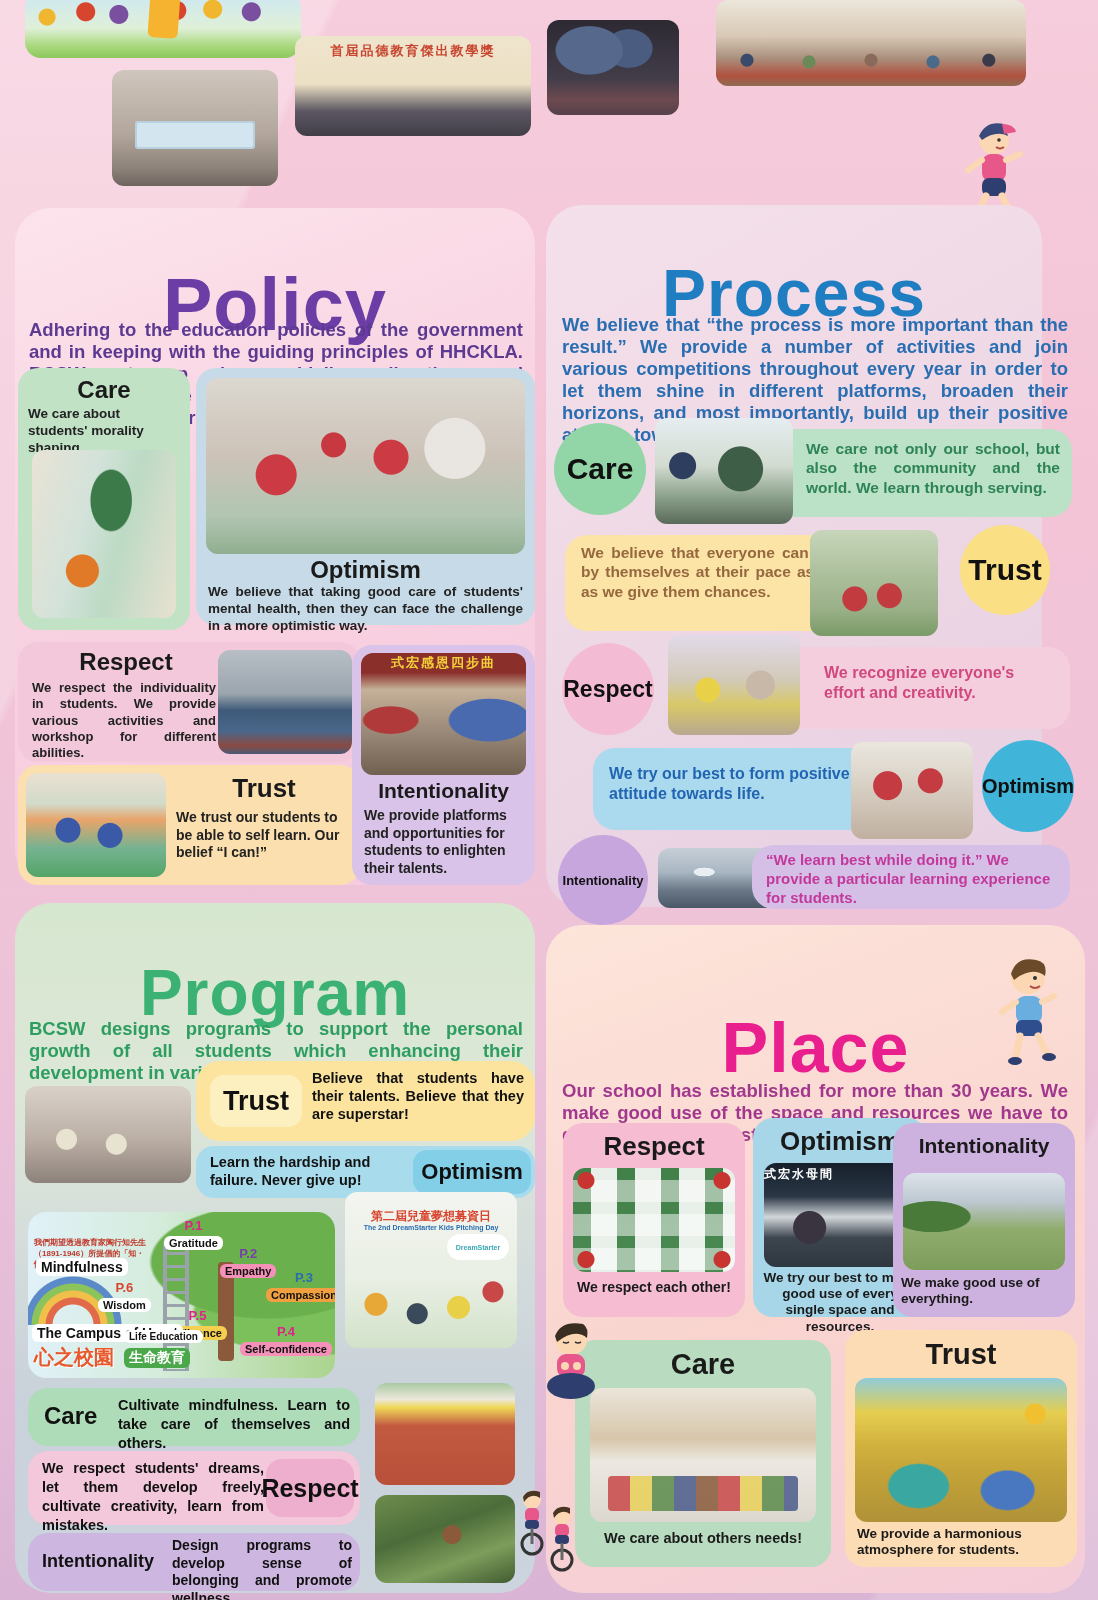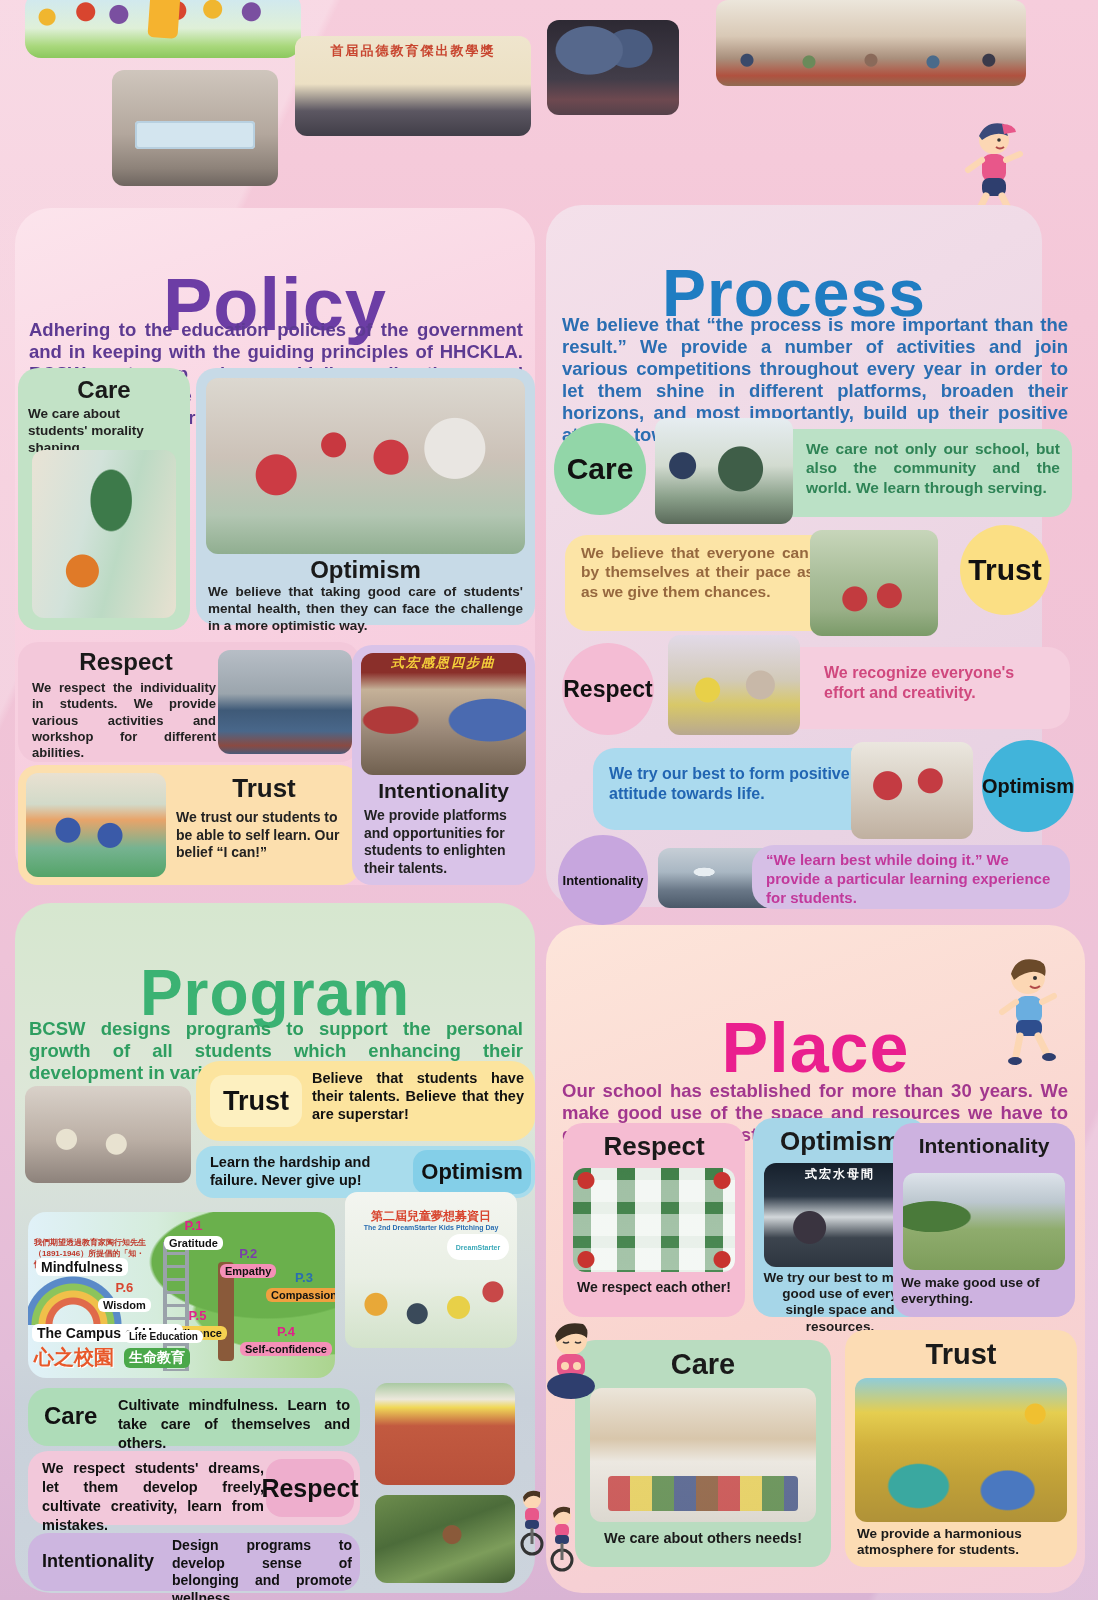--- a/index.html
+++ b/index.html
@@ -103,21 +103,21 @@
       linear-gradient(180deg,#e9e1d1 0%,#d2dac9 30%,#e8a46a 45%,#76b391 72%,#54a468 100%);}
   .p-trust h3{position:absolute;left:160px;top:8px;width:172px;font-size:26px;}
   .p-trust p{position:absolute;left:158px;top:44px;width:178px;font-size:14px;}
   .p-intent{left:337px;top:437px;width:183px;height:240px;background:#d9c3e8;}
   .ph-costume{left:9px;top:8px;width:165px;height:122px;
     background:
       radial-gradient(ellipse at 78% 55%,#4a6ab0 0 22%,transparent 23%),
       radial-gradient(ellipse at 18% 55%,#b03a3a 0 14%,transparent 15%),
       linear-gradient(180deg,#8a2f2a 0%,#8a2f2a 16%,#c5b198 30%,#9a8878 65%,#70604f 100%);}
   .ph-costume .zh{position:absolute;left:0;top:1px;width:100%;text-align:center;
-    color:#f5d03a;font-weight:bold;font-size:13px;letter-spacing:2px;font-style:italic;}
+    color:#f5d03a;font-weight:bold;font-size:13px;letter-spacing:2px;}
   .p-intent h3{position:absolute;left:0;top:134px;width:100%;font-size:21px;}
   .p-intent p{position:absolute;left:12px;top:162px;width:159px;font-size:14px;}
 
   
   .proc-circle-care{left:8px;top:218px;width:92px;height:92px;background:#92d6a8;font-size:30px;}
   .proc-bub-care{left:194px;top:224px;width:332px;height:88px;background:#bbe1c6;color:#2f8456;
     font-size:15.5px;padding:10px 12px 0 66px;box-sizing:border-box;text-align:justify;}
   .ph-elderly{left:109px;top:213px;width:138px;height:106px;
     background:
       radial-gradient(circle at 62% 48%,#3f5e48 0 22px,transparent 23px),
@@ -232,21 +232,21 @@
       radial-gradient(circle at 92% 88%,#c8342f 0 8px,transparent 9px),
       repeating-linear-gradient(90deg,transparent 0 18px,rgba(255,255,255,.88) 18px 44px),
       repeating-linear-gradient(180deg,transparent 0 12px,rgba(255,255,255,.5) 12px 34px),
       linear-gradient(180deg,#42804a 0%,#4c8a54 100%);}
   .pl-respect .cap{left:0;top:156px;width:100%;font-size:14px;}
   .pl-optimism{left:207px;top:193px;width:174px;height:199px;background:#a6d6e8;}
   .ph-vending{left:11px;top:45px;width:152px;height:104px;
     background:
       radial-gradient(circle at 30% 62%,#3a3440 0 16px,transparent 17px),
       linear-gradient(180deg,#16202c 0%,#2a3644 32%,#d2d7da 52%,#3c444e 72%,#2e3640 100%);}
-  .ph-vending .zh{position:absolute;left:0;top:3px;width:100%;text-align:center;color:#fff;font-weight:bold;font-size:12px;letter-spacing:2px;}
+  .ph-vending .zh{position:absolute;left:0;top:3px;width:100%;color:#fff;font-weight:bold;font-size:12px;letter-spacing:2px;}
   .pl-optimism .cap{left:8px;top:152px;width:158px;font-size:13.5px;}
   .pl-intent{left:347px;top:198px;width:182px;height:194px;background:#cdb2e0;}
   .pl-intent h3{font-size:21px;padding-top:11px;}
   .ph-turf{left:10px;top:50px;width:162px;height:97px;
     background:
       radial-gradient(ellipse at 18% 45%,#4a7a3a 0 20%,transparent 21%),
       linear-gradient(180deg,#dde3ea 0%,#bcc7cf 30%,#8fac6d 58%,#7d9d5b 100%);}
   .pl-intent .cap{left:8px;top:152px;width:158px;font-size:13.5px;text-align:left;}
   .pl-care{left:29px;top:415px;width:256px;height:227px;background:#b9dcc0;}
   .pl-care h3{font-size:29px;}

